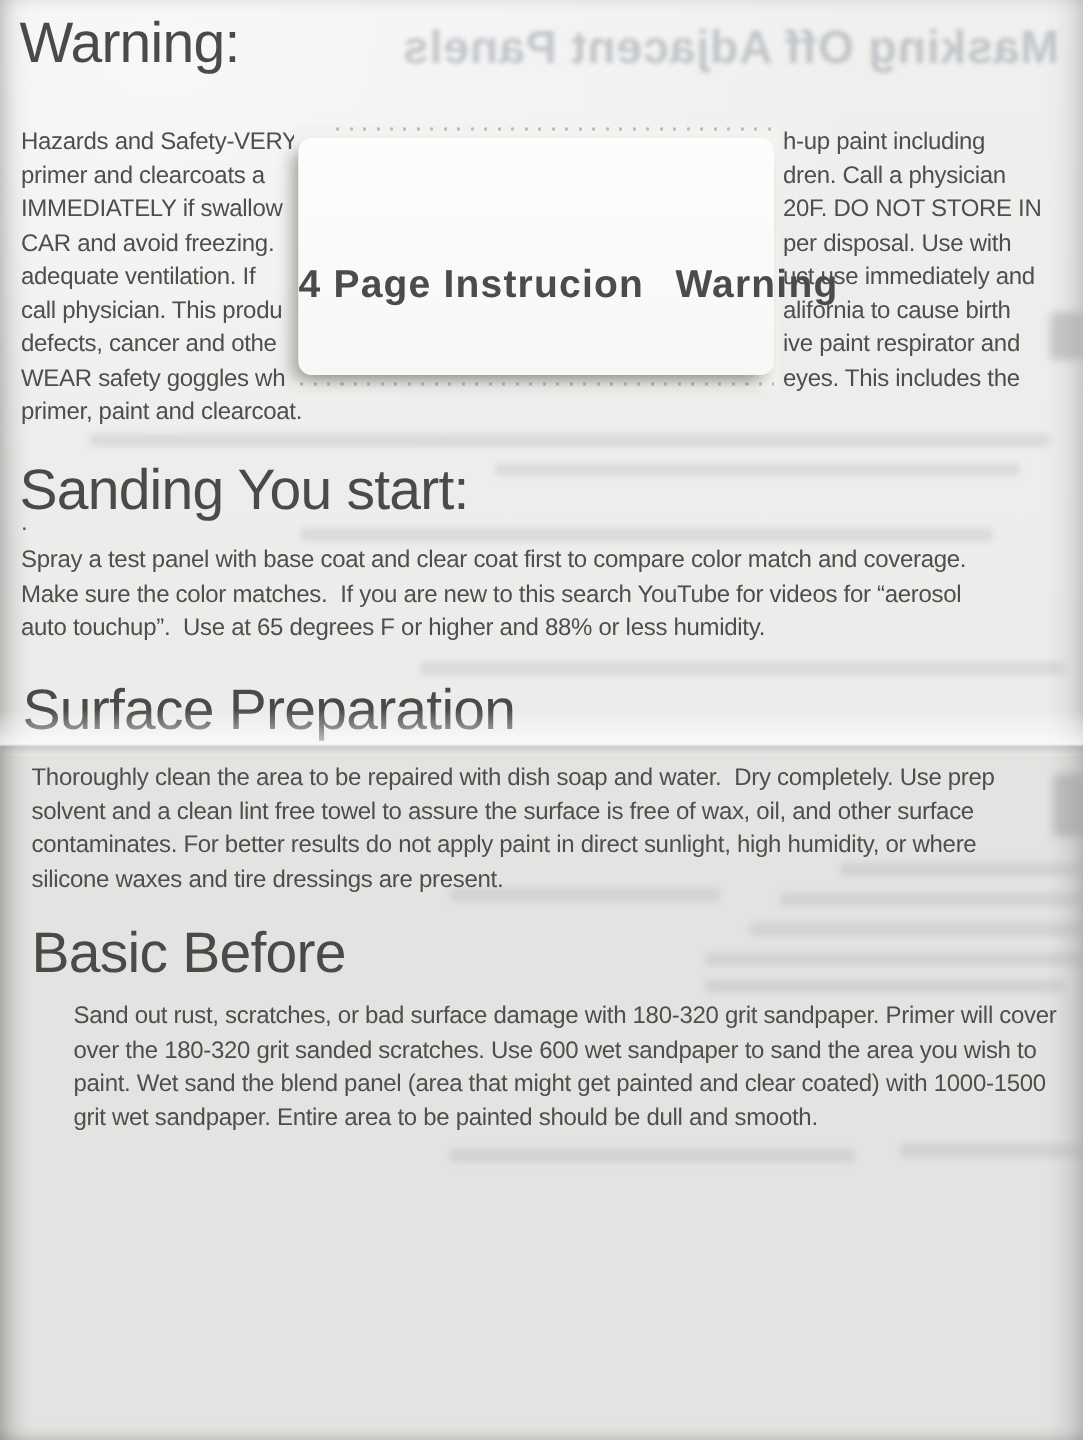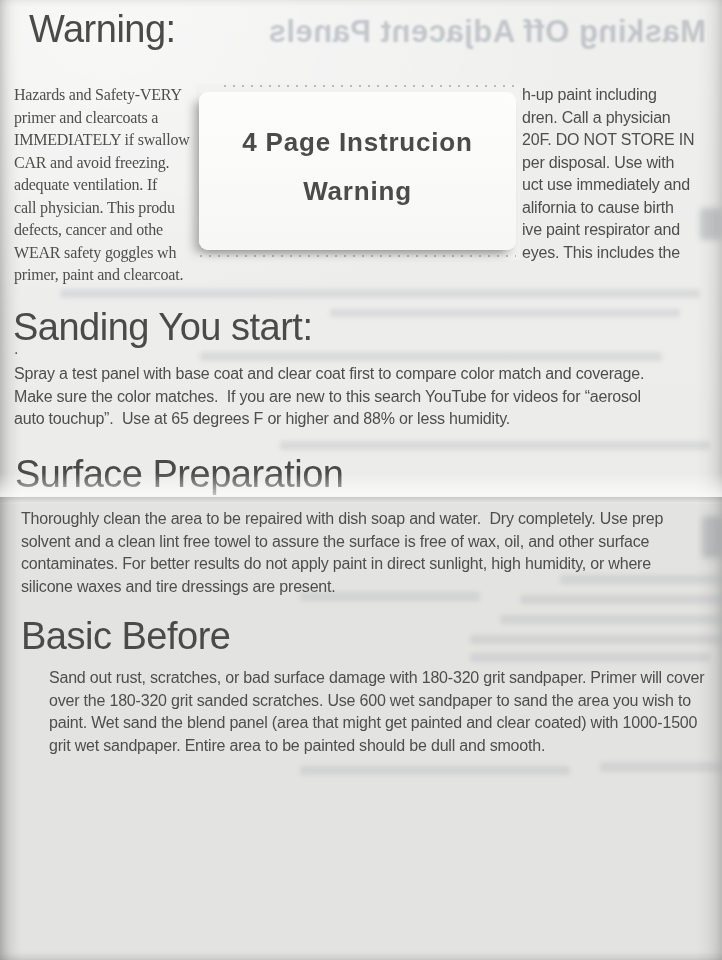--- a/index.html
+++ b/index.html
@@ -82,21 +82,21 @@
   }
   .perf-top{top:1px;}
   .perf-bot{bottom:3px;left:4px;}
   .label{
     position:absolute;left:199px;top:92px;width:317px;height:158px;
     border-radius:9px;
     background:linear-gradient(180deg,#fdfdfb 0%, #f7f7f5 100%);
     box-shadow:
       -8px 6px 10px -3px rgba(88,88,86,0.45),
       0 8px 10px -6px rgba(88,88,86,0.40);
-    display:flex;flex-direction:column;align-items:center;
+    display:flex;align-items:center;
     padding-top:36px;gap:21px;box-sizing:border-box;
     z-index:5;
   }
   .label-text{
     font-size:26px;font-weight:700;letter-spacing:0.8px;
     color:#4b4b4b;line-height:28px;white-space:pre;
   }
   .stray{
     position:absolute;left:14px;top:338px;
     font-size:16px;line-height:22px;color:#55555.3;color:#555553;
@@ -120,22 +120,22 @@
   <div class="gbar" style="left:520px;top:595px;width:202px;height:9px;"></div>
   <div class="gbar" style="left:500px;top:615px;width:222px;height:9px;"></div>
   <div class="gbar" style="left:470px;top:635px;width:252px;height:9px;"></div>
   <div class="gbar" style="left:470px;top:653px;width:240px;height:9px;"></div>
   <div class="gbar" style="left:300px;top:592px;width:180px;height:9px;"></div>
   <div class="gbar" style="left:600px;top:762px;width:122px;height:10px;"></div>
   <div class="gbar" style="left:300px;top:766px;width:270px;height:9px;"></div>
   <div class="gsmudge" style="left:700px;top:208px;width:22px;height:32px;"></div>
   <div class="gsmudge" style="left:702px;top:516px;width:20px;height:42px;"></div>
 
-  <h1 class="heading" style="left:13px;top:7px;margin-left:16px;">Warning:</h1>
-  <div class="body" style="left:14px;top:84px;font-family:Liberation Serif, serif;">Hazards and Safety-VERY
+  <h1 class="heading" style="left:13px;top:7px;">Warning:</h1>
+  <div class="body" style="left:14px;top:84px;">Hazards and Safety-VERY
 primer and clearcoats a
 IMMEDIATELY if swallow
 CAR and avoid freezing.
 adequate ventilation. If
 call physician. This produ
 defects, cancer and othe
 WEAR safety goggles wh
 primer, paint and clearcoat.</div>
   <div class="body" style="left:522px;top:84px;">h-up paint including
 dren. Call a physician

